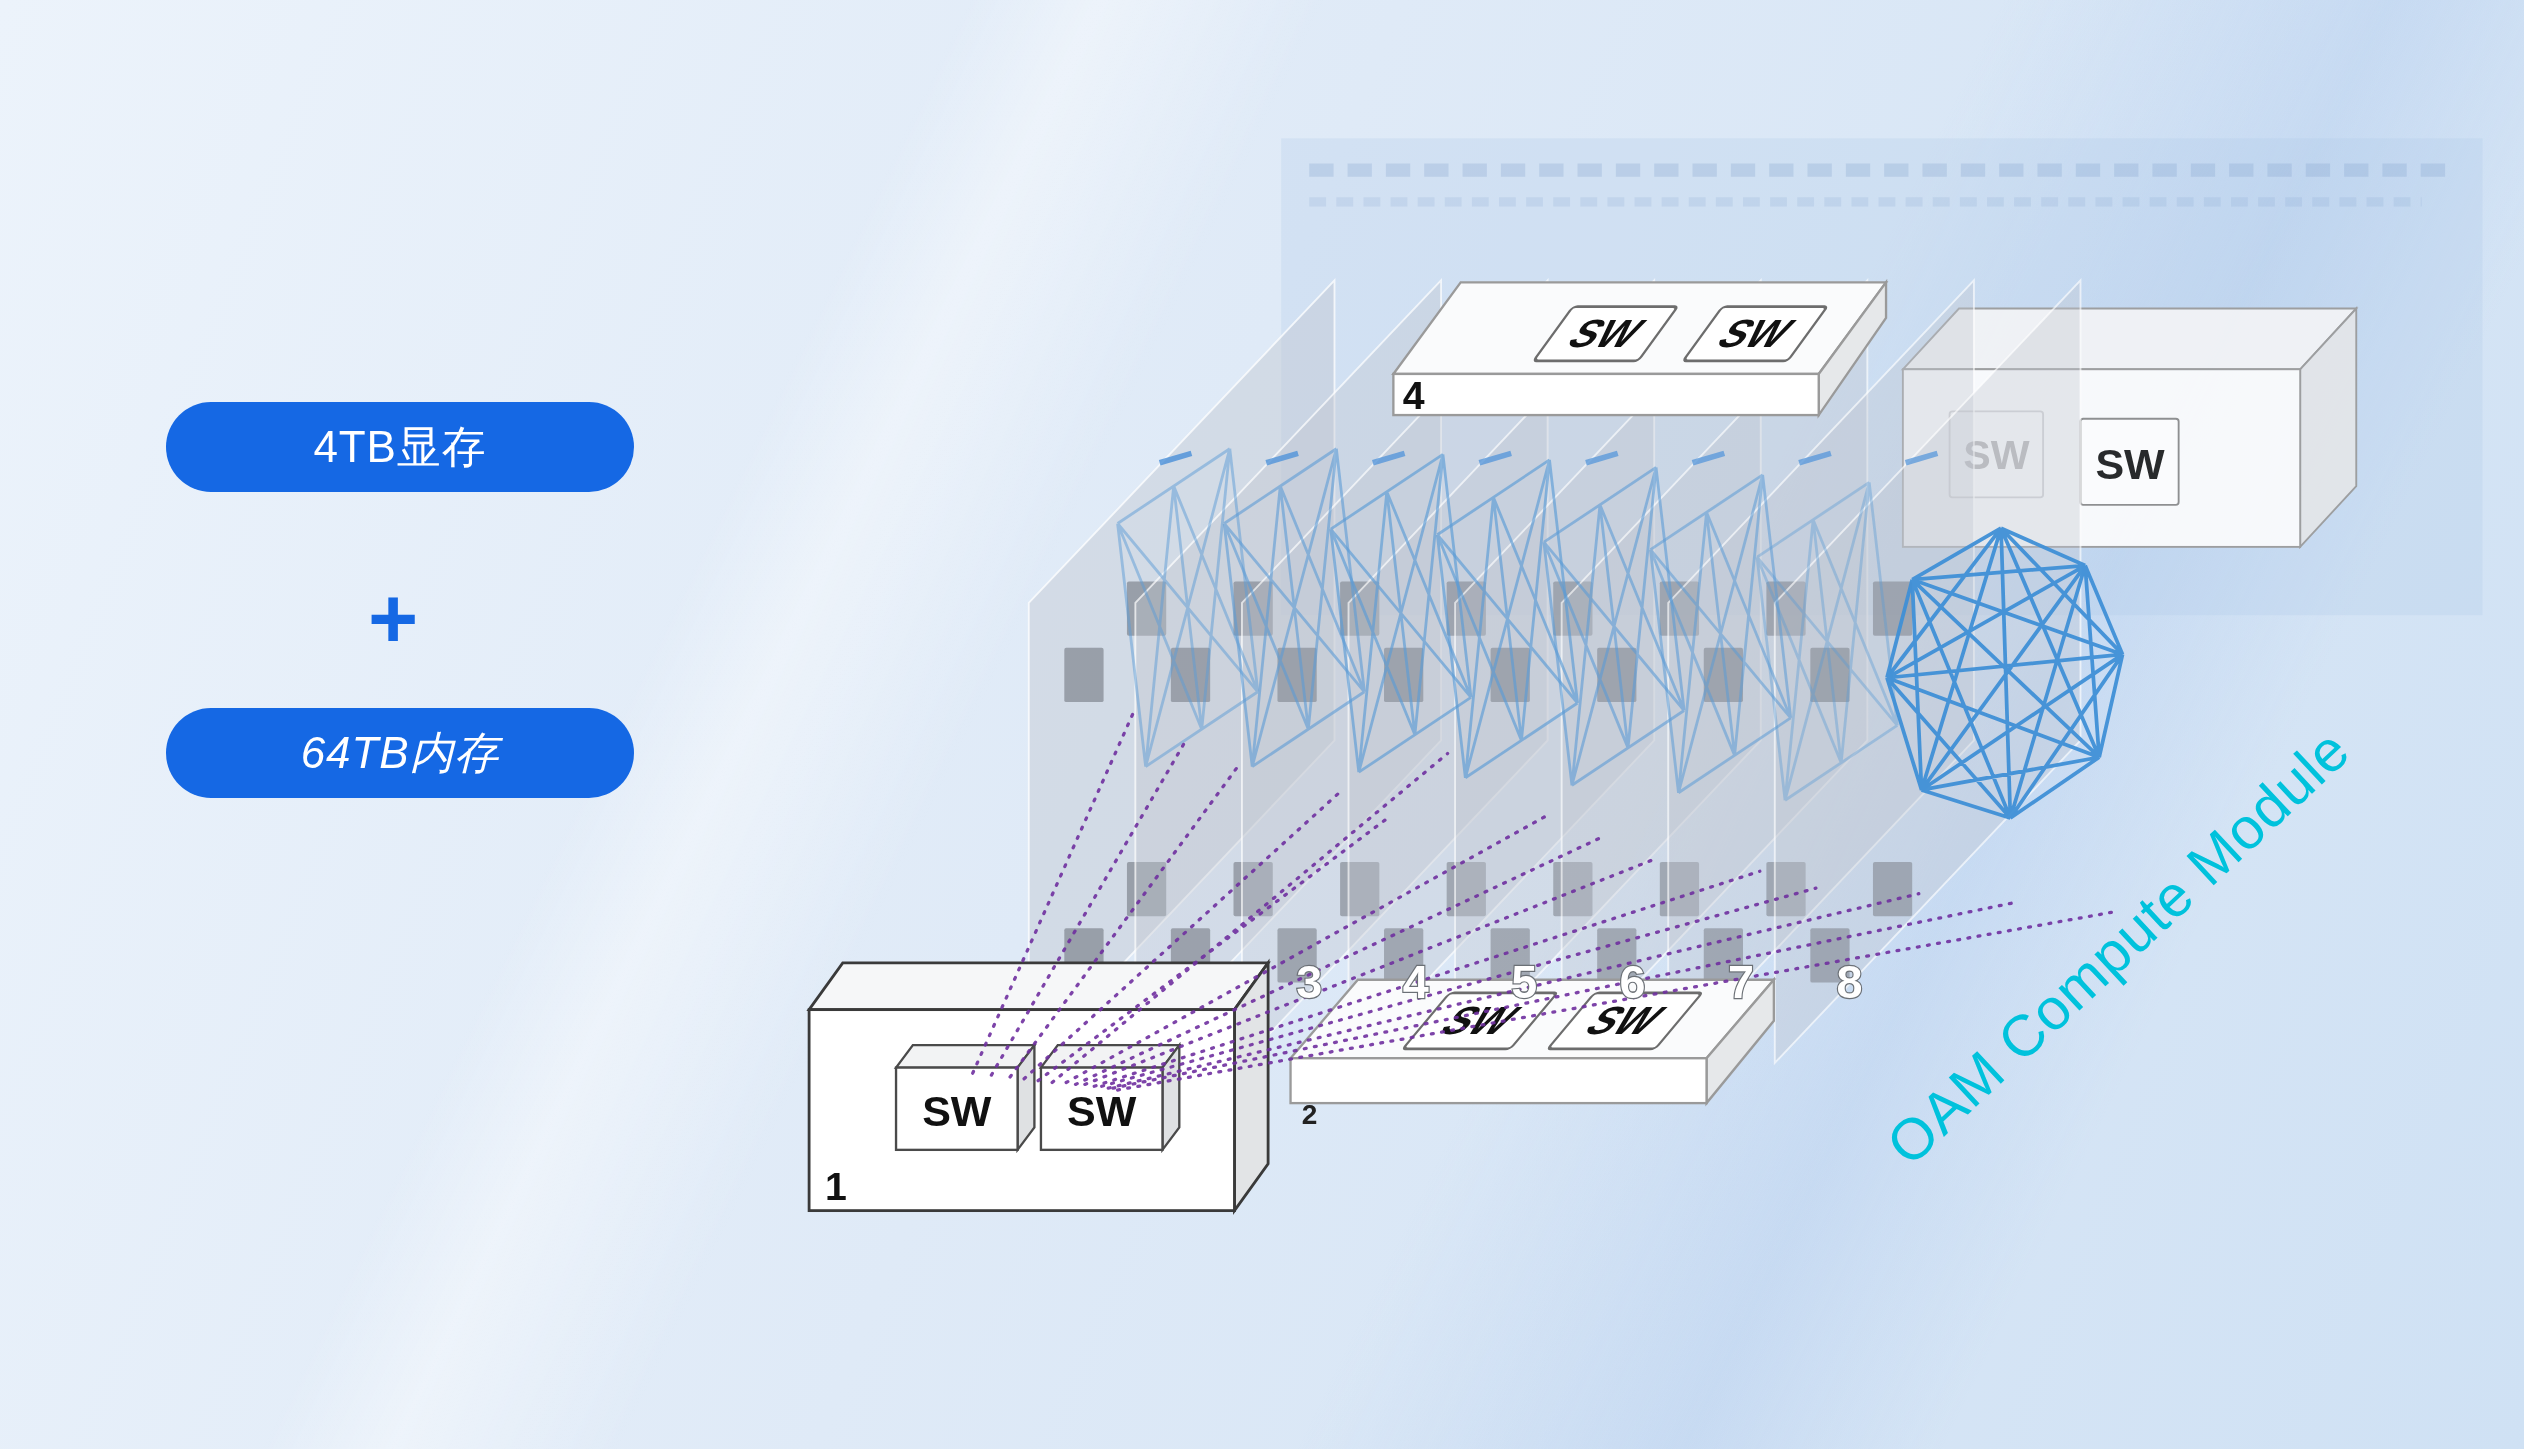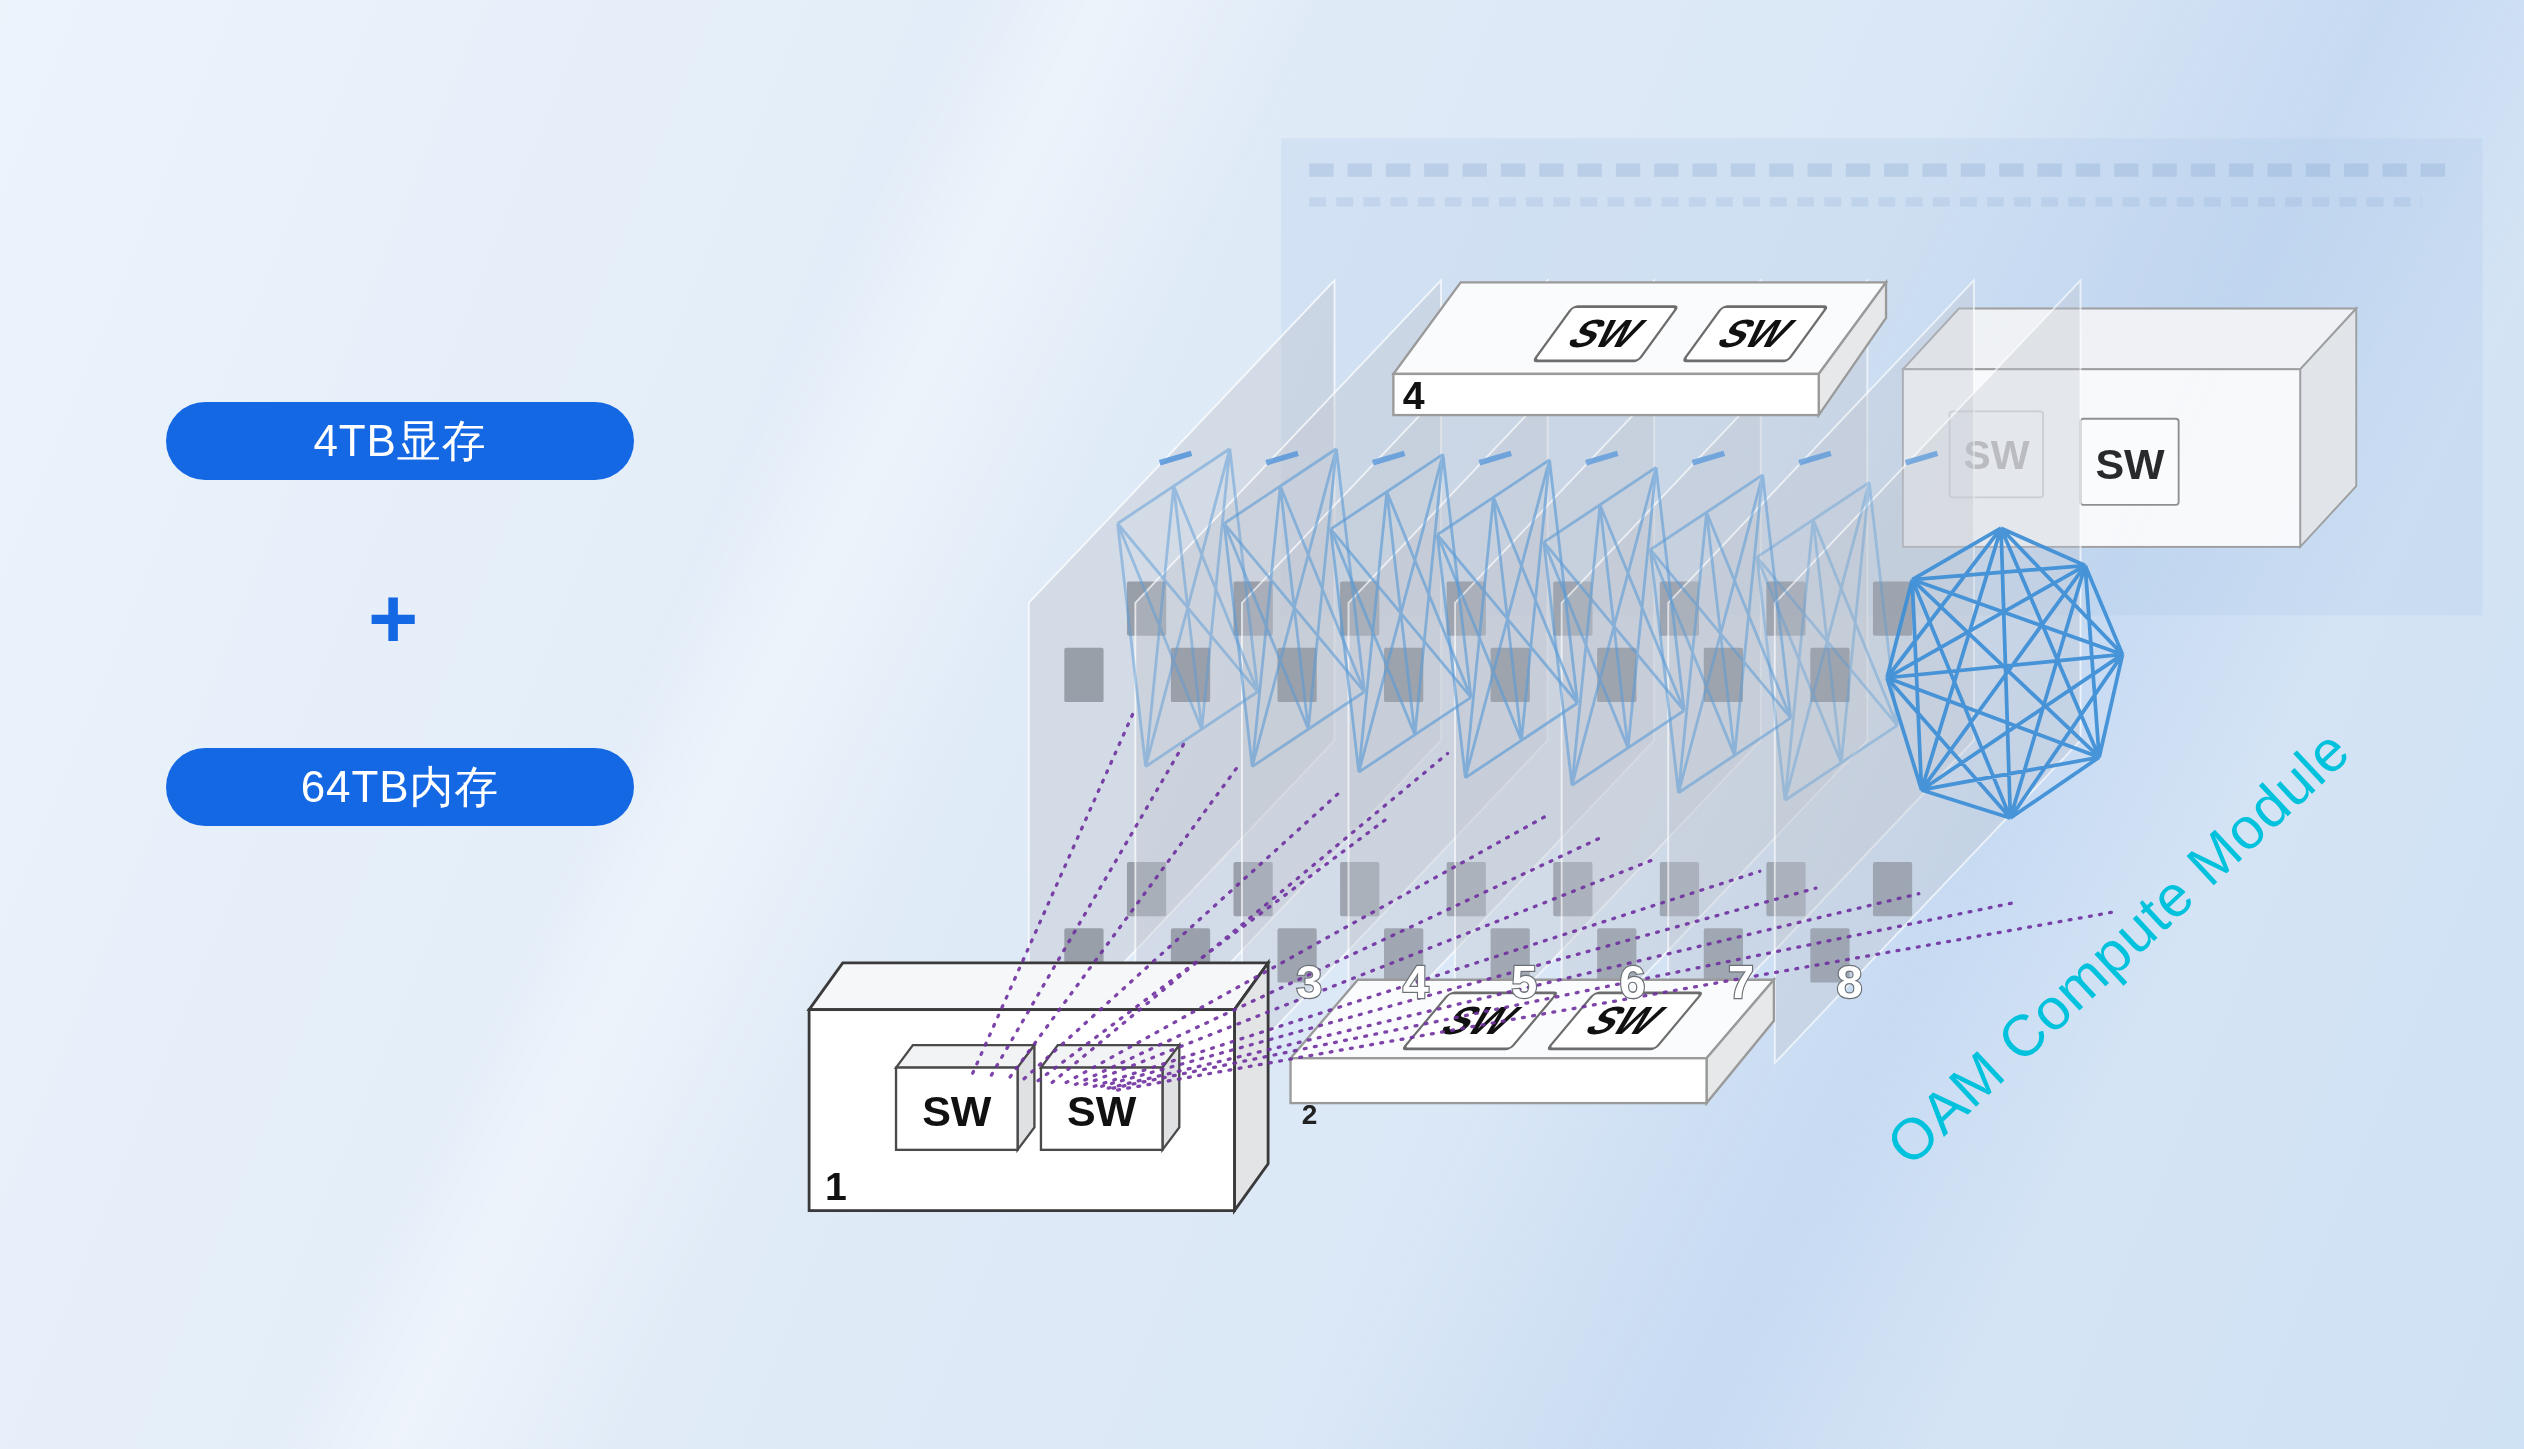--- a/index.html
+++ b/index.html
@@ -5,27 +5,27 @@
   html,body{margin:0;padding:0;}
   body{
     width:2525px;height:1449px;position:relative;overflow:hidden;
     font-family:"Liberation Sans", sans-serif;
     background:
       linear-gradient(116deg, rgba(255,255,255,0) 30%, rgba(255,255,255,.38) 34%, rgba(255,255,255,0) 41%),
       linear-gradient(296deg, rgba(186,209,240,0) 18%, rgba(180,205,238,.45) 26%, rgba(186,209,240,0) 38%),
       linear-gradient(112deg,#ecf3fb 0%,#dfeaf7 45%,#cfe1f4 100%);
   }
   .badge{
-    position:absolute;left:166px;width:468px;height:78px;
+    position:absolute;left:166px;width:468px;height:90px;
     background:#1568e4;border-radius:49px;color:#ffffff;
     display:flex;align-items:center;justify-content:center;
     font-size:44px;font-weight:500;letter-spacing:0.9px;
   }
   #badge-top{top:402px;}
-  #badge-bottom{top:748px;}
+  #badge-bottom{top:708px;font-style:italic;}
   .plus{
     position:absolute;left:332px;top:567px;width:122px;height:103px;
     color:#1568e4;font-size:86px;font-weight:800;text-align:center;line-height:103px;
   }
   .title{
     position:absolute;left:185px;top:971px;
     color:#151515;font-size:75px;font-weight:500;line-height:1.26;letter-spacing:0.5px;
   }
   .oam-label{
     position:absolute;left:1896px;top:1120px;white-space:nowrap;

